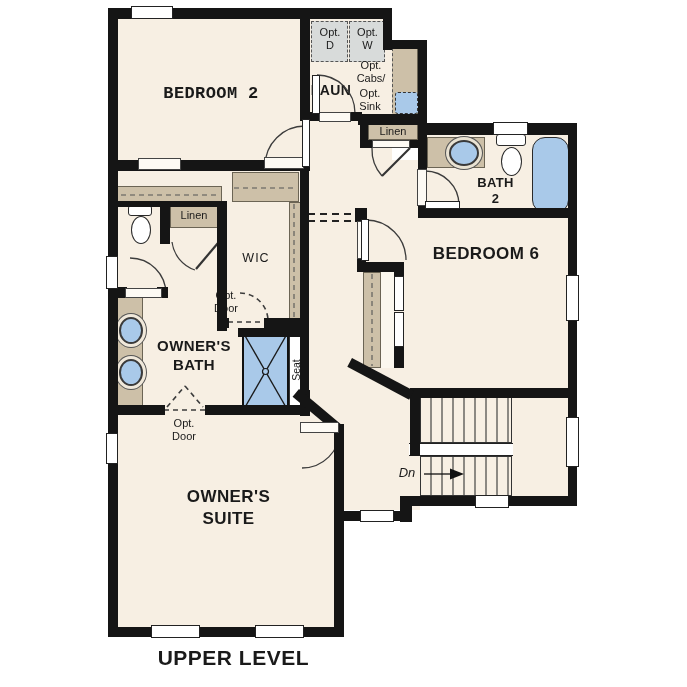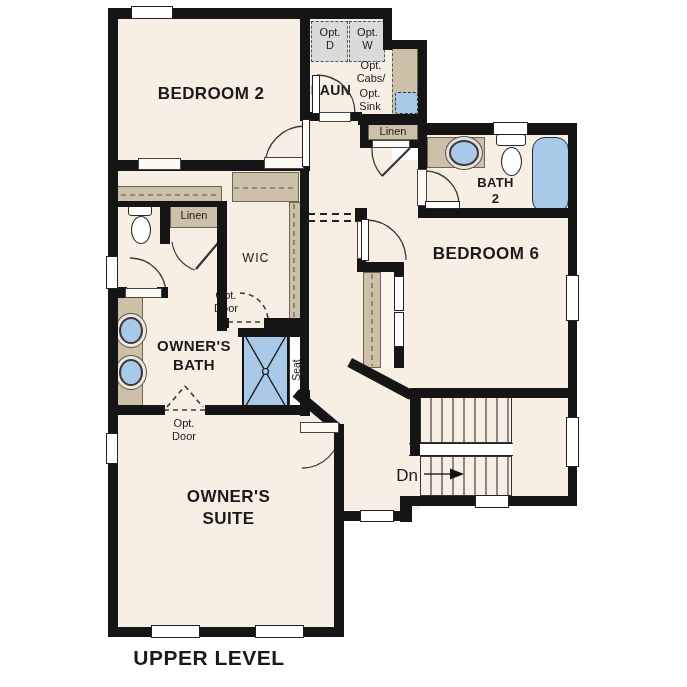--- a/index.html
+++ b/index.html
@@ -58,21 +58,21 @@
   <div class="sink" style="left:119px;top:317px;width:24px;height:27px;box-shadow:0 0 0 3px #f0e8da,0 0 0 4px #555;"></div>
   <div class="sink" style="left:119px;top:359px;width:24px;height:27px;box-shadow:0 0 0 3px #f0e8da,0 0 0 4px #555;"></div>
 
   <div class="blue" style="left:242px;top:332px;width:47px;height:79px;border:2px solid #111;"></div>
   <div class="abs" style="left:289px;top:332px;width:15px;height:79px;background:#fff;border:1.2px solid #333;box-sizing:border-box;"></div>
 
   <div class="stairbox" style="left:420px;top:395px;width:92px;height:48px;"></div>
   <div class="stairbox" style="left:420px;top:456px;width:92px;height:40px;"></div>
   <div class="abs" style="left:409px;top:443px;width:104px;height:13px;background:#fff;border-top:1.5px solid #222;border-bottom:1.5px solid #222;box-sizing:border-box;"></div>
 
-  <div class="lbl rm" style="left:118px;top:84px;width:186px;font-size:17px;">BEDROOM 2</div>
+  <div class="lbl rm" style="left:118px;top:84px;width:186px;font-size:17px;font-family:Liberation Mono, monospace;">BEDROOM 2</div>
   <div class="lbl rm" style="left:306px;top:82px;width:50px;font-size:14px;">LAUN</div>
   <div class="lbl" style="left:312px;top:26px;width:36px;font-size:11px;">Opt.
 D</div>
   <div class="lbl" style="left:350px;top:26px;width:35px;font-size:11px;">Opt.
 W</div>
   <div class="lbl" style="left:350px;top:59px;width:42px;font-size:11px;">Opt.
 Cabs/</div>
   <div class="lbl" style="left:350px;top:87px;width:40px;font-size:11px;">Opt.
 Sink</div>
   <div class="lbl" style="left:368px;top:125px;width:50px;font-size:11px;">Linen</div>
@@ -83,22 +83,22 @@
   <div class="lbl" style="left:170px;top:209px;width:48px;font-size:11px;">Linen</div>
   <div class="lbl" style="left:203px;top:289px;width:46px;font-size:11px;">Opt.
 Door</div>
   <div class="lbl rm" style="left:139px;top:336px;width:110px;font-size:15px;line-height:19px;">OWNER'S
 BATH</div>
   <div class="lbl" style="left:278px;top:364px;width:36px;font-size:10.5px;transform:rotate(-90deg);">Seat</div>
   <div class="lbl" style="left:161px;top:417px;width:46px;font-size:11px;">Opt.
 Door</div>
   <div class="lbl rm" style="left:140px;top:486px;width:177px;font-size:17px;line-height:22px;">OWNER'S
 SUITE</div>
-  <div class="lbl" style="left:394px;top:466px;width:26px;font-size:17px;">Dn</div>
-  <div class="lbl rm" style="left:109px;top:646px;width:200px;font-size:21px;text-align:center;letter-spacing:.5px;">UPPER LEVEL</div>
+  <div class="lbl" style="left:394px;top:466px;width:26px;font-size:13px;font-style:italic;">Dn</div>
+  <div class="lbl rm" style="left:109px;top:646px;width:200px;font-size:21px;text-align:right;letter-spacing:.5px;">UPPER LEVEL</div>
 
   <svg class="ovl" width="687" height="687" viewBox="0 0 687 687">
     <g stroke="#3c3c3c" stroke-width="1.3" fill="none">
       <path d="M265,166 A40,40 0 0 1 305,126"></path>
       <path d="M317,75 A38,38 0 0 1 355,113"></path>
       <path d="M372,148 A40,40 0 0 0 382,176"></path>
       <path d="M459,205 A34,34 0 0 0 425,171"></path>
       <path d="M366,220 A40,40 0 0 1 406,260"></path>
       <path d="M130,258 A36,36 0 0 1 166,294"></path>
       <path d="M172,242 A34,34 0 0 0 195,270"></path>

